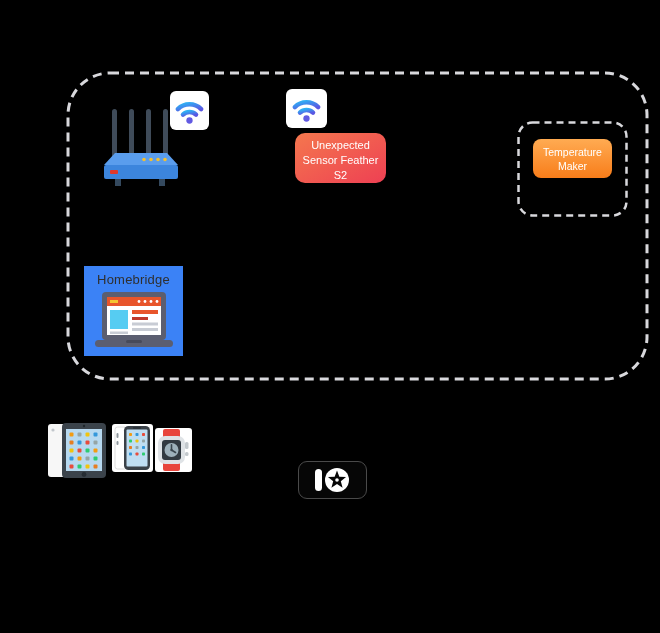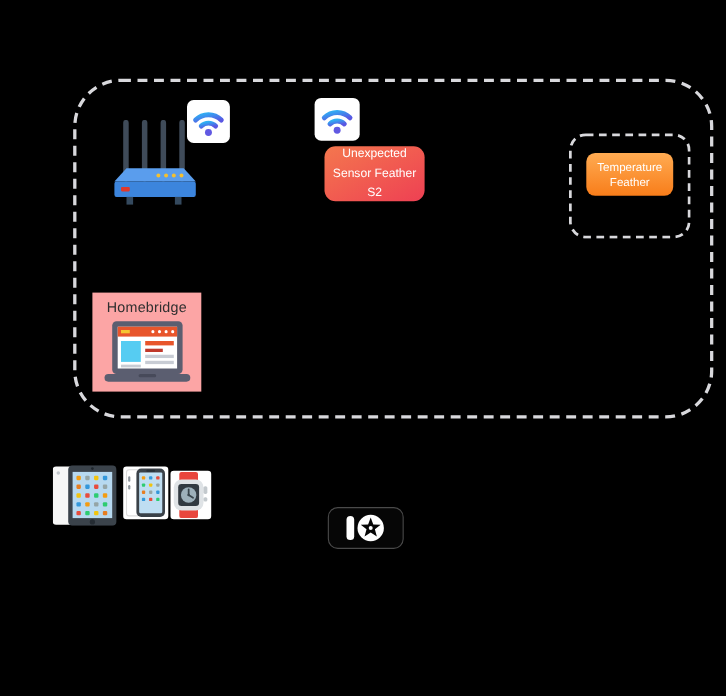--- a/index.html
+++ b/index.html
@@ -13,35 +13,35 @@
   
   .zone-svg{position:absolute;}
 
   
   .tile{position:absolute;background:#ffffff;border-radius:6px;display:flex;align-items:center;justify-content:center;}
 
   
   .feather{
     position:absolute;left:295px;top:133px;width:91px;height:50px;
     border-radius:10px;background:linear-gradient(150deg,#f4774e 0%,#ee4053 100%);
-    color:#fff;display:flex;flex-direction:column;align-items:center;justify-content:space-between;
+    color:#fff;display:flex;flex-direction:column;align-items:center;justify-content:flex-end;
     font-size:11px;line-height:15px;text-align:center;font-weight:400;
   }
 
   
   .temp{
     position:absolute;left:533px;top:139px;width:79px;height:39px;
     border-radius:8px;background:linear-gradient(180deg,#ffab52 0%,#f87d1a 100%);
     color:#fff;display:flex;flex-direction:column;align-items:center;justify-content:center;
     font-size:10.5px;line-height:14px;text-align:center;
   }
 
   
   .homebridge{
-    position:absolute;left:84px;top:266px;width:99px;height:90px;background:#fca5a5;
+    position:absolute;left:84px;top:266px;width:99px;height:90px;background:#3b82f6;
     display:flex;flex-direction:column;align-items:center;
   }
   .hb-title{margin-top:6px;font-size:13px;color:#2f2f2f;letter-spacing:0.2px;}
 
   
   .phone-card{position:absolute;left:112px;top:424px;width:41px;height:48px;background:#ffffff;border-radius:3px;}
   .watch-card{position:absolute;left:155px;top:428px;width:37px;height:44px;background:#ffffff;border-radius:3px;}
 
   
   .aio{
@@ -110,21 +110,21 @@
   </div>
 
   <div class="feather">
     <span>Unexpected</span>
     <span>Sensor Feather</span>
     <span>S2</span>
   </div>
 
   <div class="temp">
     <span>Temperature</span>
-    <span>Feather</span>
+    <span>Maker</span>
   </div>
 
   <div class="homebridge">
     <div class="hb-title">Homebridge</div>
     <svg width="82" height="62" viewBox="0 0 82 62" style="margin-top:3px;">
       <rect x="9" y="2" width="64" height="48" rx="4" fill="#5b5e70"></rect>
       <rect x="14" y="7" width="54" height="38" fill="#ffffff"></rect>
       <rect x="14" y="7" width="54" height="9" fill="#e8552b"></rect>
       <rect x="17" y="10" width="8" height="3" fill="#f5c531"></rect>
       <circle cx="46" cy="11.5" r="1.4" fill="#ffffff"></circle>

